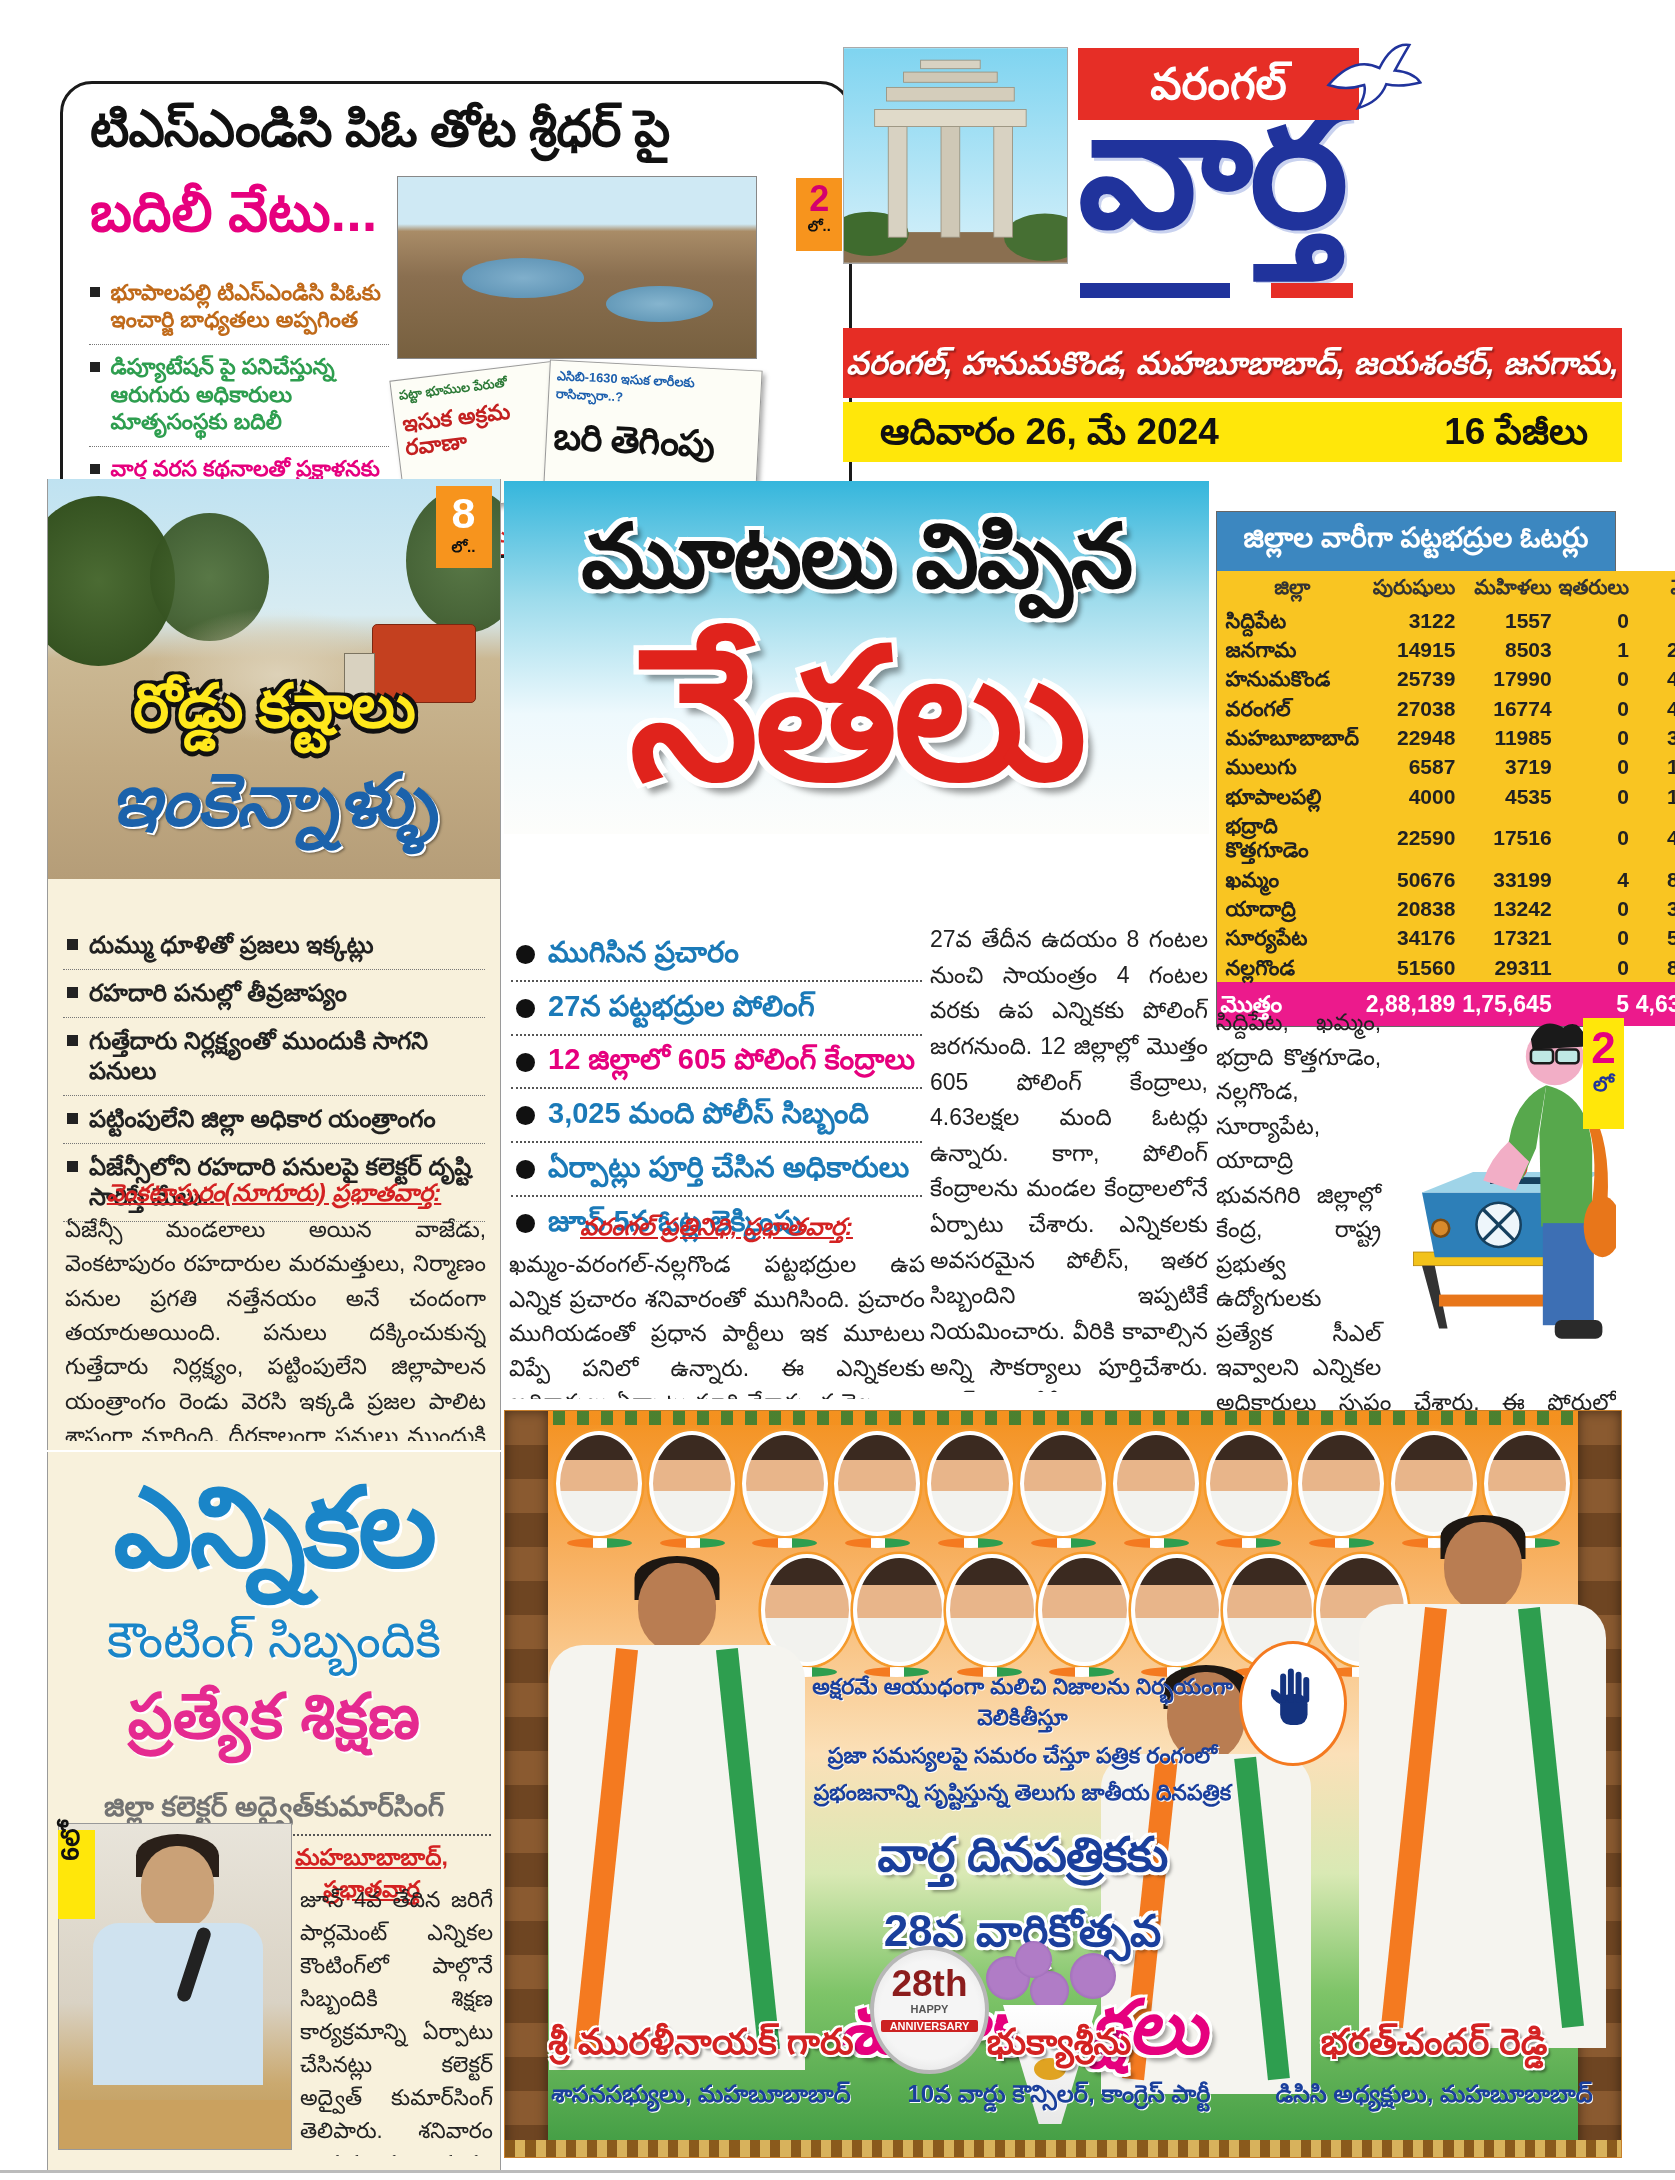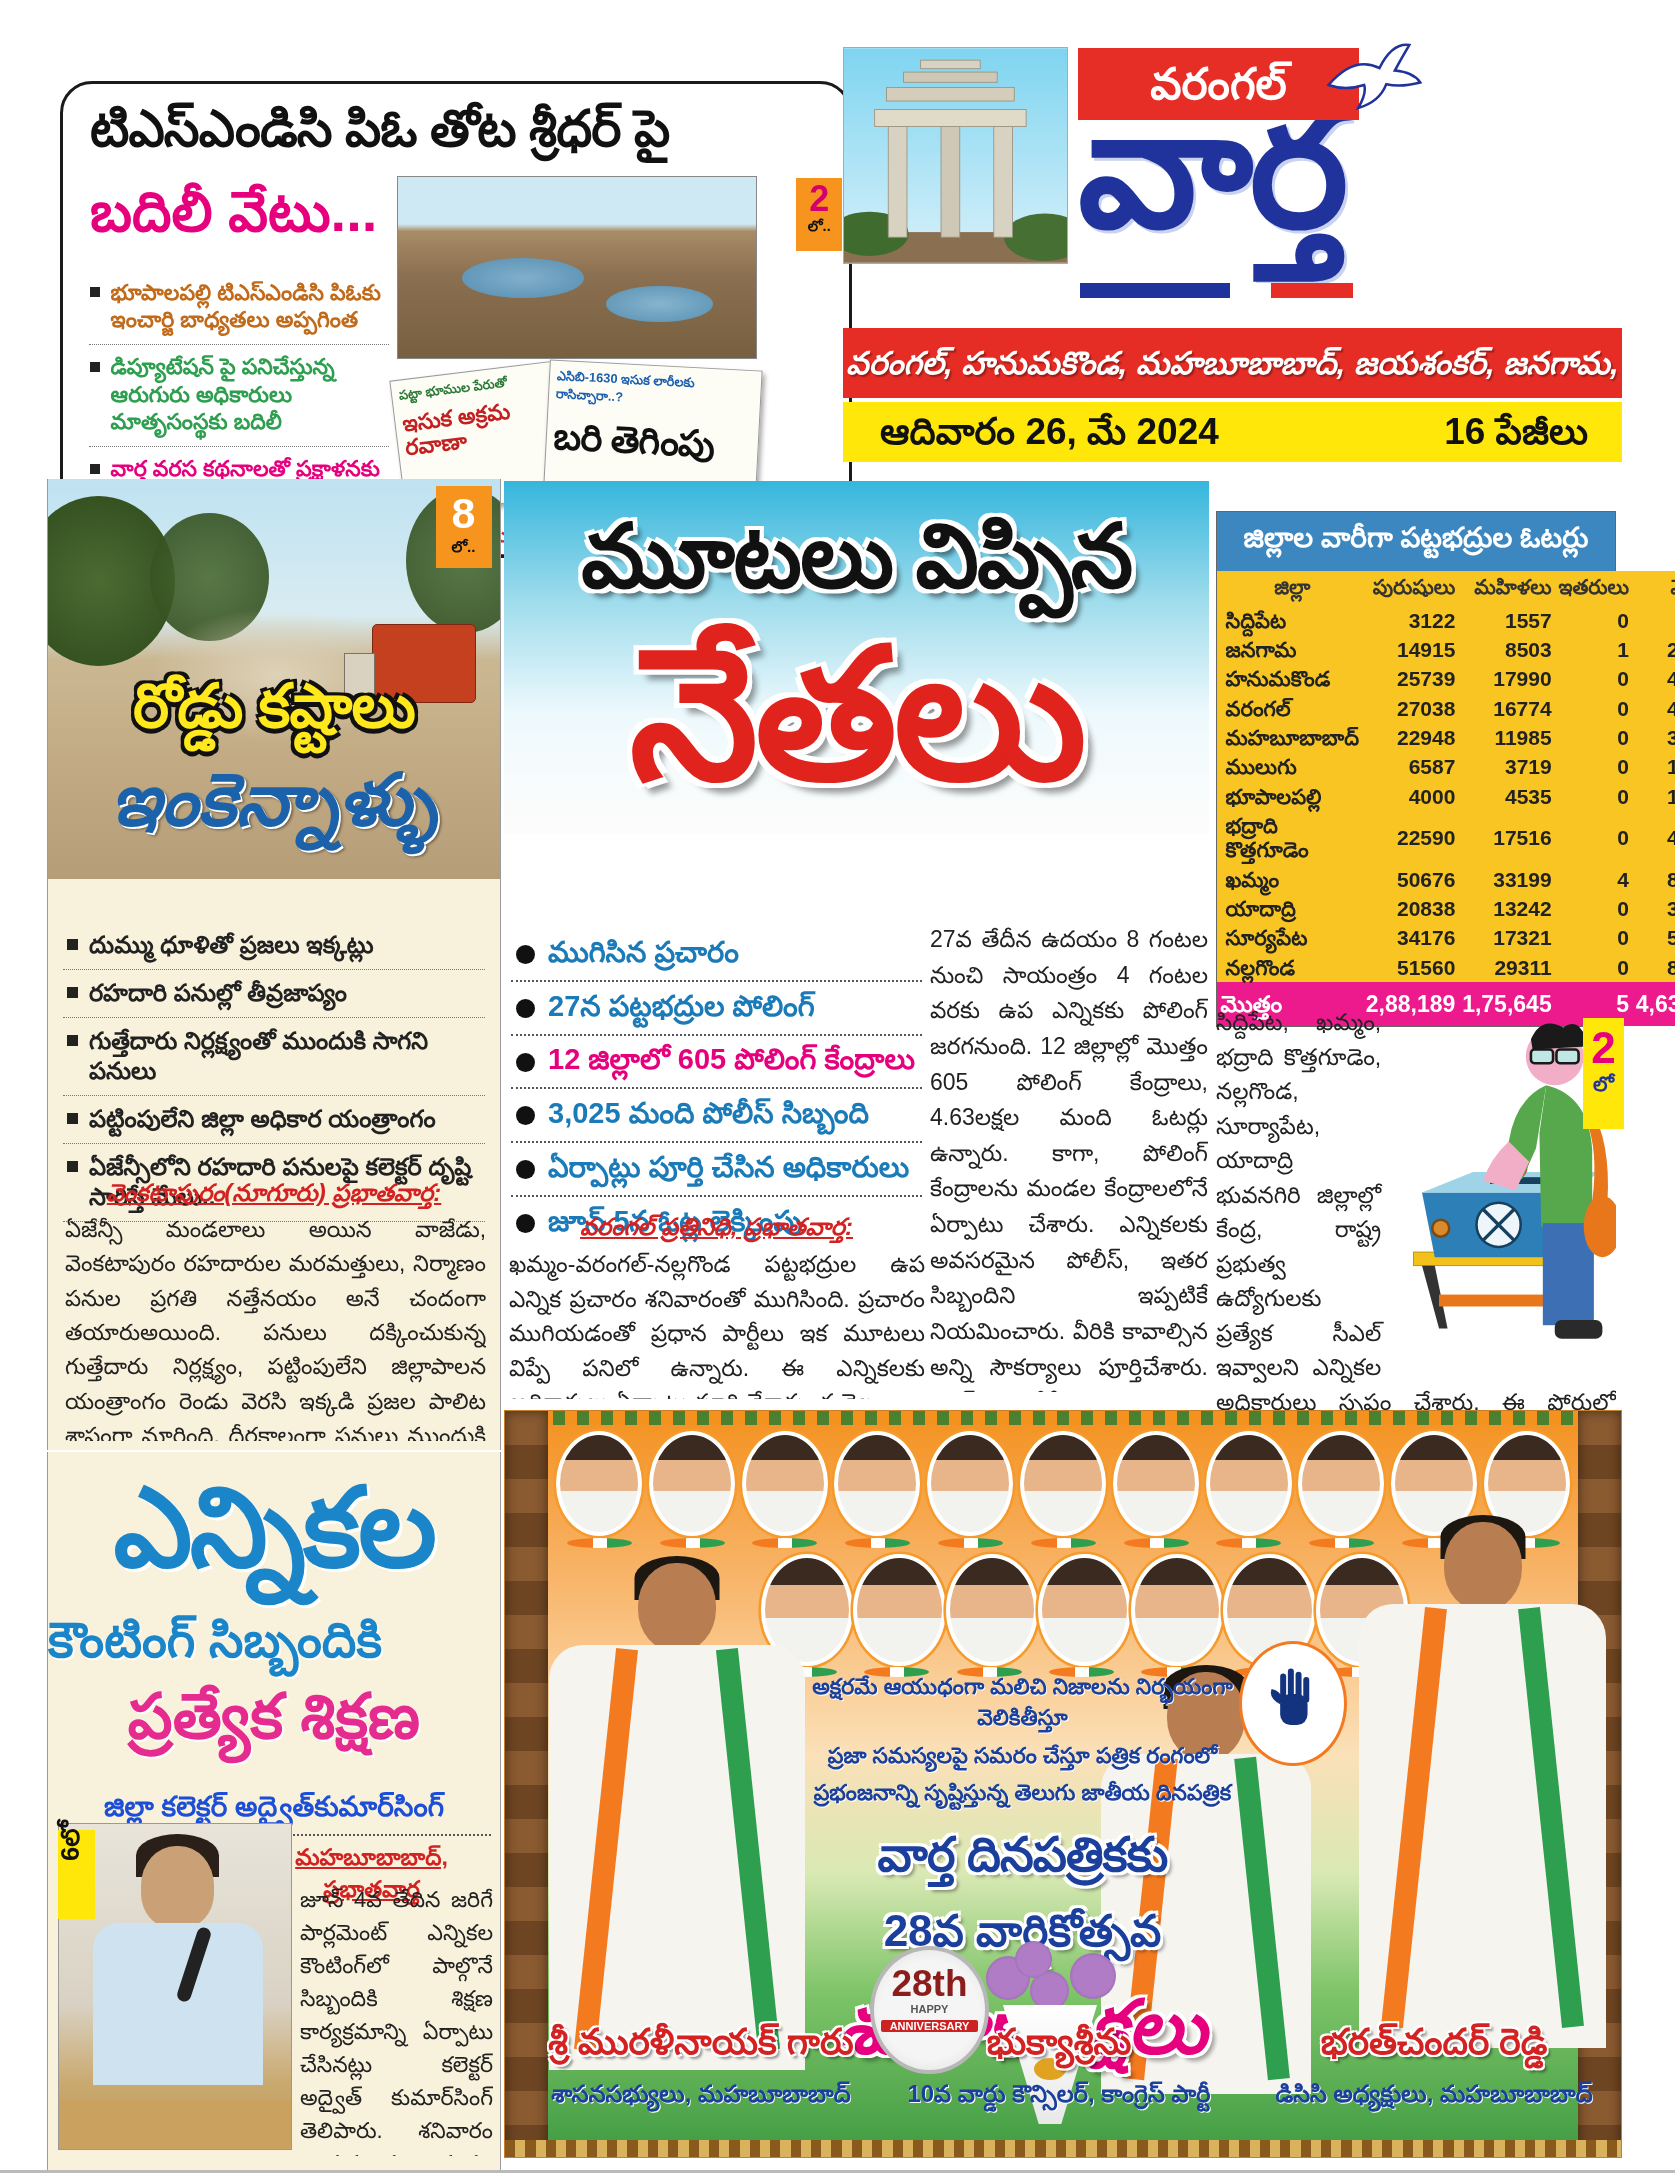--- a/index.html
+++ b/index.html
@@ -128,26 +128,26 @@
   .tab2r{position:absolute;left:1583px;top:1018px;width:41px;height:111px;background:#ffe70a;
     text-align:center;z-index:5;}
   .tab2r .num{display:block;font-size:44px;font-weight:bold;color:#e6007e;margin-top:5.1px;}
   .tab2r .suf{display:block;font-size:20.4px;font-weight:bold;color:#20339c;}
 
   
   .bl{position:absolute;left:47px;top:1452px;width:454px;height:720px;background:#f8f1dc;
     border-left:0.9px solid #9a9a9a;border-right:0.9px solid #9a9a9a;box-sizing:border-box;}
   .bl-h1{position:absolute;left:0;top:12px;width:100%;text-align:center;font-size:111px;font-weight:bold;
     color:#1a85c8;letter-spacing:-2.6px;text-shadow:2.6px 2.6px 0 #fff;}
-  .bl-h2{position:absolute;left:0;top:160px;width:100%;font-size:49px;font-weight:bold;
+  .bl-h2{position:absolute;left:0;top:160px;width:100%;text-align:center;font-size:49px;font-weight:normal;
     color:#1a85c8;text-shadow:1.7px 1.7px 0 #fff;}
   .bl-h3{position:absolute;left:0;top:228px;width:100%;text-align:center;font-size:63px;font-weight:bold;
     color:#e52a90;text-shadow:1.7px 1.7px 0 #fff;}
   .bl-sub{position:absolute;left:0;top:339px;width:100%;text-align:center;font-size:28px;font-weight:bold;
-    color:#1d4ed8;padding-bottom:5.1px;}
+    color:#737373;padding-bottom:5.1px;}
   .bl-sub-rule{position:absolute;left:196px;top:382px;width:247px;border-bottom:2.6px dotted #555;}
   .bl-dateline{position:absolute;left:204px;top:392px;width:239px;text-align:center;font-size:23px;
     font-weight:bold;color:#d42222;text-decoration:underline;}
   .bl-photo{position:absolute;left:10.2px;top:371px;width:232px;height:325px;
     background:linear-gradient(180deg,#e8e4da 0%,#d9d2c4 55%,#caa96f 80%,#b99659 100%);overflow:hidden;border:0.9px solid #999;}
   .bl-photo .head{position:absolute;left:82px;top:22px;width:73px;height:82px;border-radius:48% 48% 42% 42%;
     background:#caa177;}
   .bl-photo .hair{position:absolute;left:77px;top:10.2px;width:83px;height:43px;border-radius:50% 50% 0 0;background:#2a2019;}
   .bl-photo .shirt{position:absolute;left:34px;top:99px;width:170px;height:162px;border-radius:25.6px 25.6px 0 0;
     background:#cfe2ef;}

